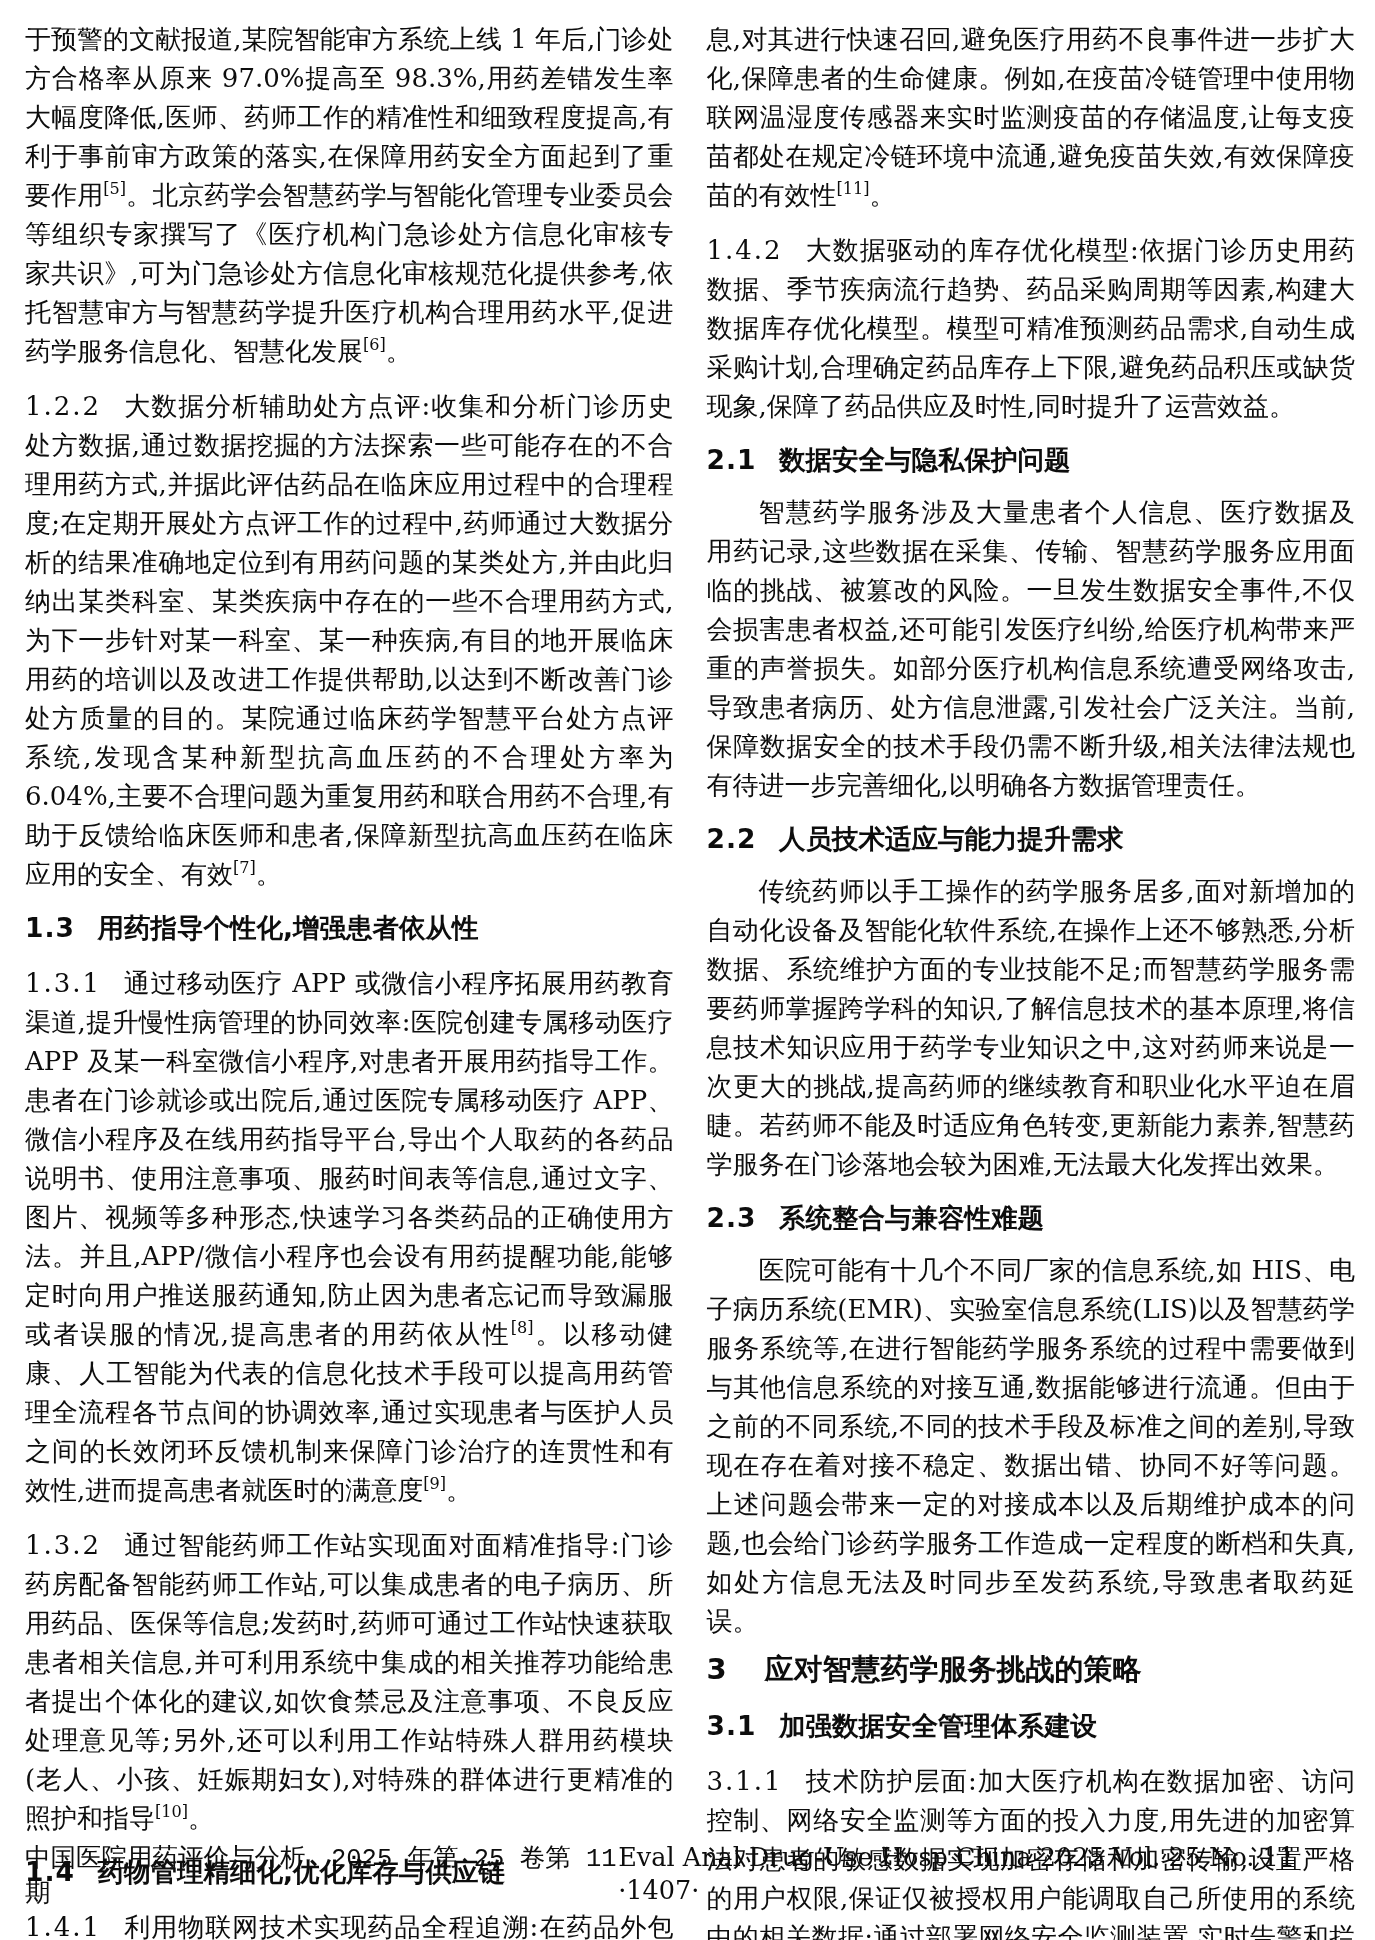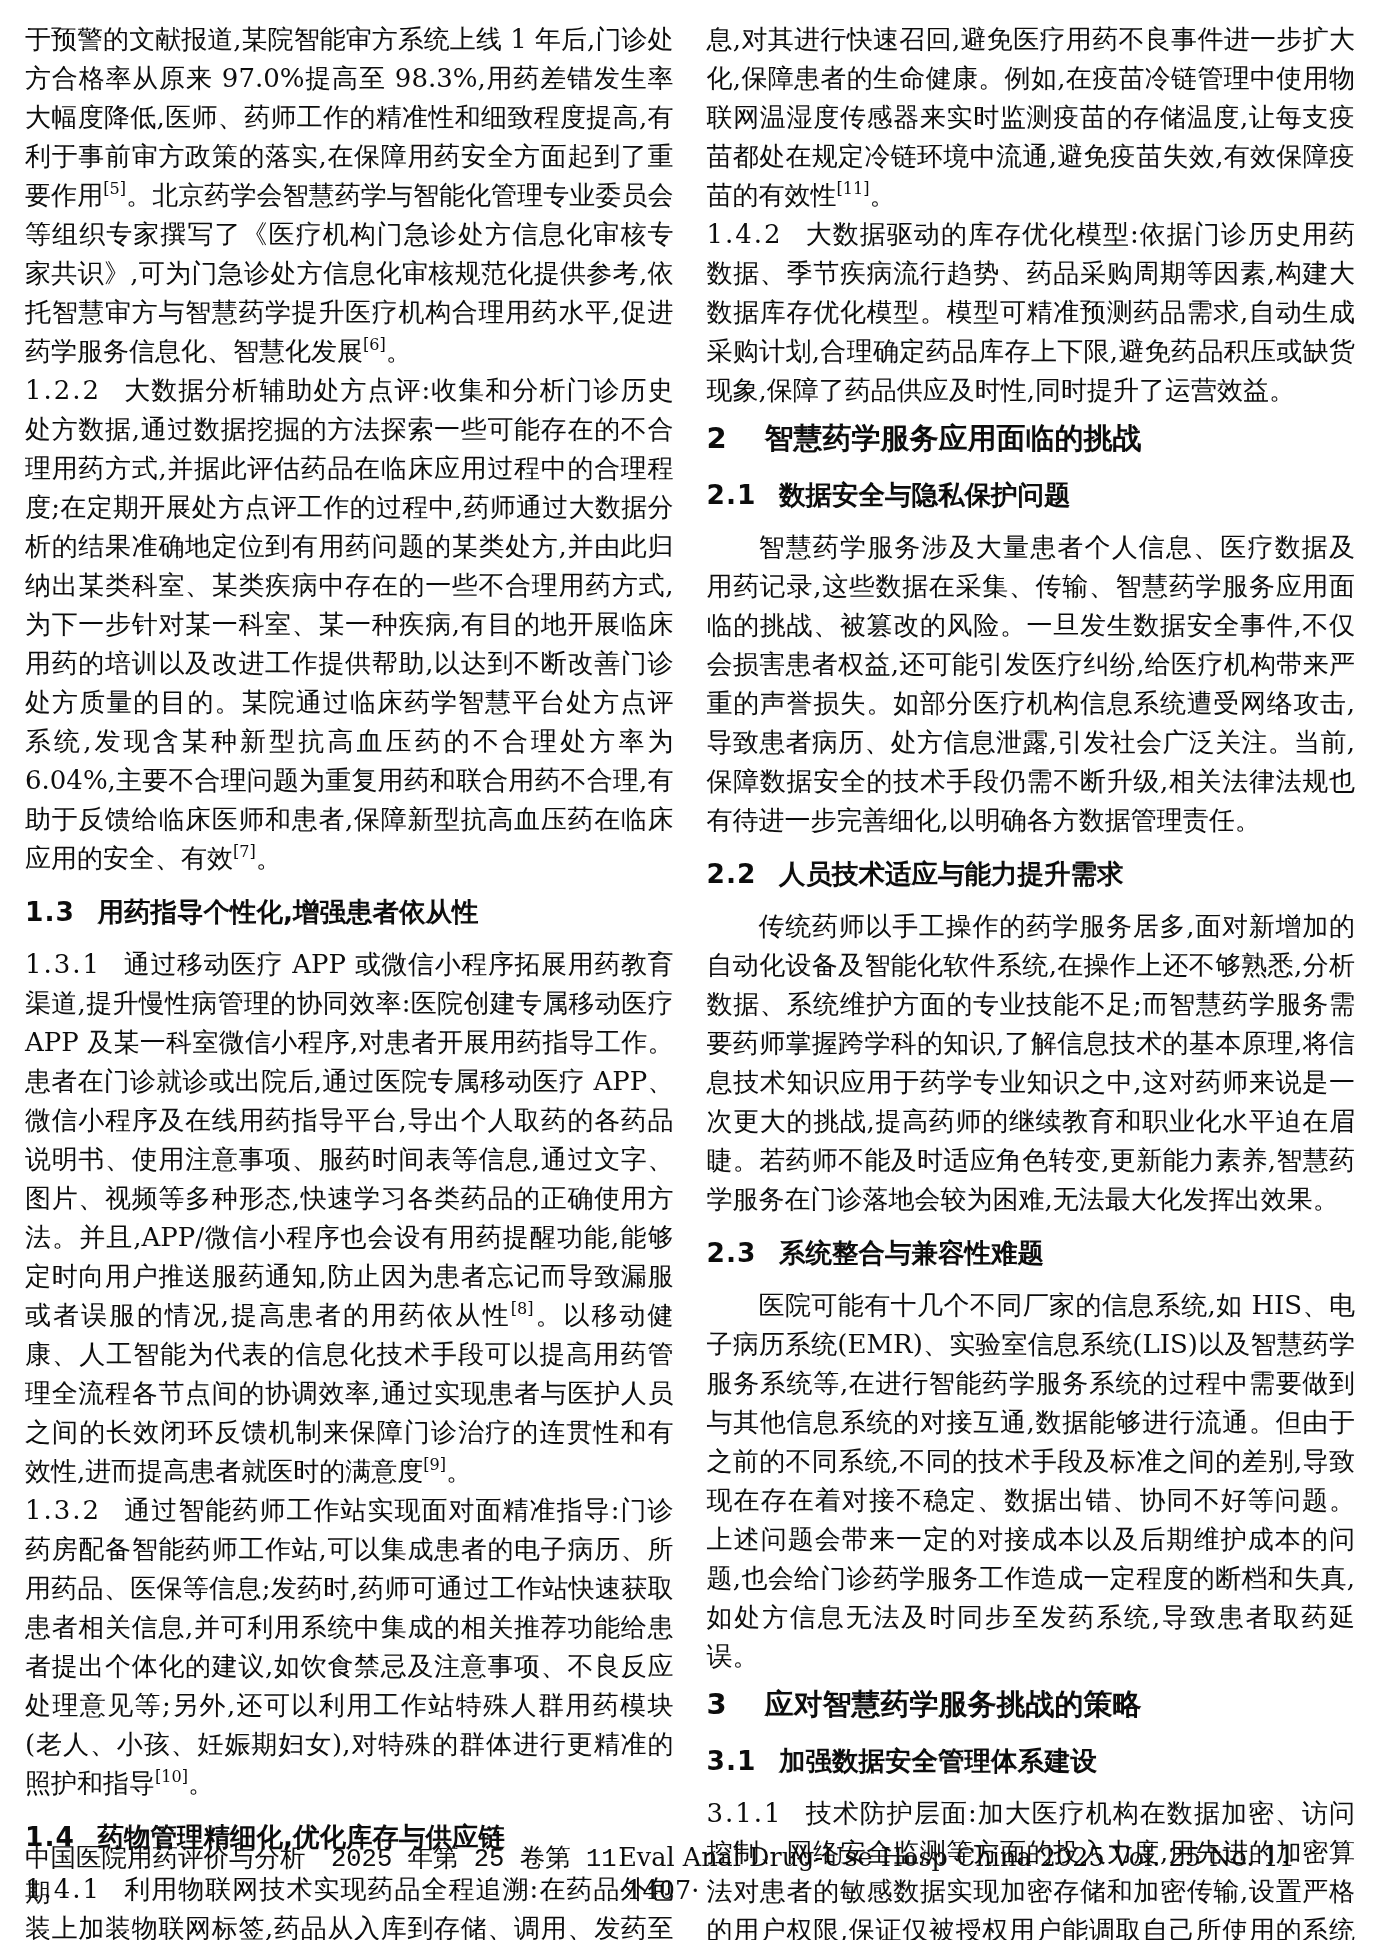--- a/index.html
+++ b/index.html
@@ -15,21 +15,21 @@
   .columns { display: flex; gap: 33px; }
   .col {
     width: 650px;
     font-size: 26px;
     line-height: 39px;
     text-align: justify;
   }
   .block { text-align: justify; }
   .block.p { text-indent: 2em; }
   .block.p-cont { text-indent: 0; }
-  .block.runin { text-indent: 0; }
+  .block.runin { text-indent: 0; margin-top: 16px; }
   .runin .num { margin-right: 0.85em; letter-spacing: 2px; }
   .block.h2 {
     font-family: "DejaVu Sans", "Liberation Sans", sans-serif;
     font-weight: bold;
     font-size: 29px;
     line-height: 46px;
     margin: 5px 0 3px 0;
     text-align: left;
   }
   .h2 .num { margin-right: 1.3em; }
@@ -69,21 +69,20 @@
         <div class="block runin"><span class="num">1.2.2</span>大数据分析辅助处方点评:收集和分析门诊历史处方数据,通过数据挖掘的方法探索一些可能存在的不合理用药方式,并据此评估药品在临床应用过程中的合理程度;在定期开展处方点评工作的过程中,药师通过大数据分析的结果准确地定位到有用药问题的某类处方,并由此归纳出某类科室、某类疾病中存在的一些不合理用药方式,为下一步针对某一科室、某一种疾病,有目的地开展临床用药的培训以及改进工作提供帮助,以达到不断改善门诊处方质量的目的。某院通过临床药学智慧平台处方点评系统,发现含某种新型抗高血压药的不合理处方率为 6.04%,主要不合理问题为重复用药和联合用药不合理,有助于反馈给临床医师和患者,保障新型抗高血压药在临床应用的安全、有效<sup class="ref">[7]</sup>。</div>
         <div class="block h3"><span class="num">1.3</span><span class="title">用药指导个性化,增强患者依从性</span></div>
         <div class="block runin"><span class="num">1.3.1</span>通过移动医疗 APP 或微信小程序拓展用药教育渠道,提升慢性病管理的协同效率:医院创建专属移动医疗 APP 及某一科室微信小程序,对患者开展用药指导工作。患者在门诊就诊或出院后,通过医院专属移动医疗 APP、微信小程序及在线用药指导平台,导出个人取药的各药品说明书、使用注意事项、服药时间表等信息,通过文字、图片、视频等多种形态,快速学习各类药品的正确使用方法。并且,APP/微信小程序也会设有用药提醒功能,能够定时向用户推送服药通知,防止因为患者忘记而导致漏服或者误服的情况,提高患者的用药依从性<sup class="ref">[8]</sup>。以移动健康、人工智能为代表的信息化技术手段可以提高用药管理全流程各节点间的协调效率,通过实现患者与医护人员之间的长效闭环反馈机制来保障门诊治疗的连贯性和有效性,进而提高患者就医时的满意度<sup class="ref">[9]</sup>。</div>
         <div class="block runin"><span class="num">1.3.2</span>通过智能药师工作站实现面对面精准指导:门诊药房配备智能药师工作站,可以集成患者的电子病历、所用药品、医保等信息;发药时,药师可通过工作站快速获取患者相关信息,并可利用系统中集成的相关推荐功能给患者提出个体化的建议,如饮食禁忌及注意事项、不良反应处理意见等;另外,还可以利用工作站特殊人群用药模块(老人、小孩、妊娠期妇女),对特殊的群体进行更精准的照护和指导<sup class="ref">[10]</sup>。</div>
         <div class="block h3"><span class="num">1.4</span><span class="title">药物管理精细化,优化库存与供应链</span></div>
         <div class="block runin"><span class="num">1.4.1</span>利用物联网技术实现药品全程追溯:在药品外包装上加装物联网标签,药品从入库到存储、调用、发药至药房的所有过程,都可通过物联网终端进行实时的数据采集,并且上传至药品追溯管理平台。一旦发现有药品存在质量问题,可以很快地通过追溯码找出该批次出现问题的药品的整个流转信</div>
       </div>
     <div class="col">
         <div class="block p-cont">息,对其进行快速召回,避免医疗用药不良事件进一步扩大化,保障患者的生命健康。例如,在疫苗冷链管理中使用物联网温湿度传感器来实时监测疫苗的存储温度,让每支疫苗都处在规定冷链环境中流通,避免疫苗失效,有效保障疫苗的有效性<sup class="ref">[11]</sup>。</div>
         <div class="block runin"><span class="num">1.4.2</span>大数据驱动的库存优化模型:依据门诊历史用药数据、季节疾病流行趋势、药品采购周期等因素,构建大数据库存优化模型。模型可精准预测药品需求,自动生成采购计划,合理确定药品库存上下限,避免药品积压或缺货现象,保障了药品供应及时性,同时提升了运营效益。</div>
-        <div class="block h2"><span class="num">2</span><span class="title">智慧药学服务应用面临的挑战</span></div>
         <div class="block h3"><span class="num">2.1</span><span class="title">数据安全与隐私保护问题</span></div>
         <div class="block p">智慧药学服务涉及大量患者个人信息、医疗数据及用药记录,这些数据在采集、传输、智慧药学服务应用面临的挑战、被篡改的风险。一旦发生数据安全事件,不仅会损害患者权益,还可能引发医疗纠纷,给医疗机构带来严重的声誉损失。如部分医疗机构信息系统遭受网络攻击,导致患者病历、处方信息泄露,引发社会广泛关注。当前,保障数据安全的技术手段仍需不断升级,相关法律法规也有待进一步完善细化,以明确各方数据管理责任。</div>
         <div class="block h3"><span class="num">2.2</span><span class="title">人员技术适应与能力提升需求</span></div>
         <div class="block p">传统药师以手工操作的药学服务居多,面对新增加的自动化设备及智能化软件系统,在操作上还不够熟悉,分析数据、系统维护方面的专业技能不足;而智慧药学服务需要药师掌握跨学科的知识,了解信息技术的基本原理,将信息技术知识应用于药学专业知识之中,这对药师来说是一次更大的挑战,提高药师的继续教育和职业化水平迫在眉睫。若药师不能及时适应角色转变,更新能力素养,智慧药学服务在门诊落地会较为困难,无法最大化发挥出效果。</div>
         <div class="block h3"><span class="num">2.3</span><span class="title">系统整合与兼容性难题</span></div>
         <div class="block p">医院可能有十几个不同厂家的信息系统,如 HIS、电子病历系统(EMR)、实验室信息系统(LIS)以及智慧药学服务系统等,在进行智能药学服务系统的过程中需要做到与其他信息系统的对接互通,数据能够进行流通。但由于之前的不同系统,不同的技术手段及标准之间的差别,导致现在存在着对接不稳定、数据出错、协同不好等问题。上述问题会带来一定的对接成本以及后期维护成本的问题,也会给门诊药学服务工作造成一定程度的断档和失真,如处方信息无法及时同步至发药系统,导致患者取药延误。</div>
         <div class="block h2"><span class="num">3</span><span class="title">应对智慧药学服务挑战的策略</span></div>
         <div class="block h3"><span class="num">3.1</span><span class="title">加强数据安全管理体系建设</span></div>
         <div class="block runin"><span class="num">3.1.1</span>技术防护层面:加大医疗机构在数据加密、访问控制、网络安全监测等方面的投入力度,用先进的加密算法对患者的敏感数据实现加密存储和加密传输,设置严格的用户权限,保证仅被授权用户能调取自己所使用的系统中的相关数据;通过部署网络安全监测装置,实时告警和拦截非授权访问的动作,定期对系统开展漏洞扫描并及时修补漏洞,全方位保护</div>
       </div>

